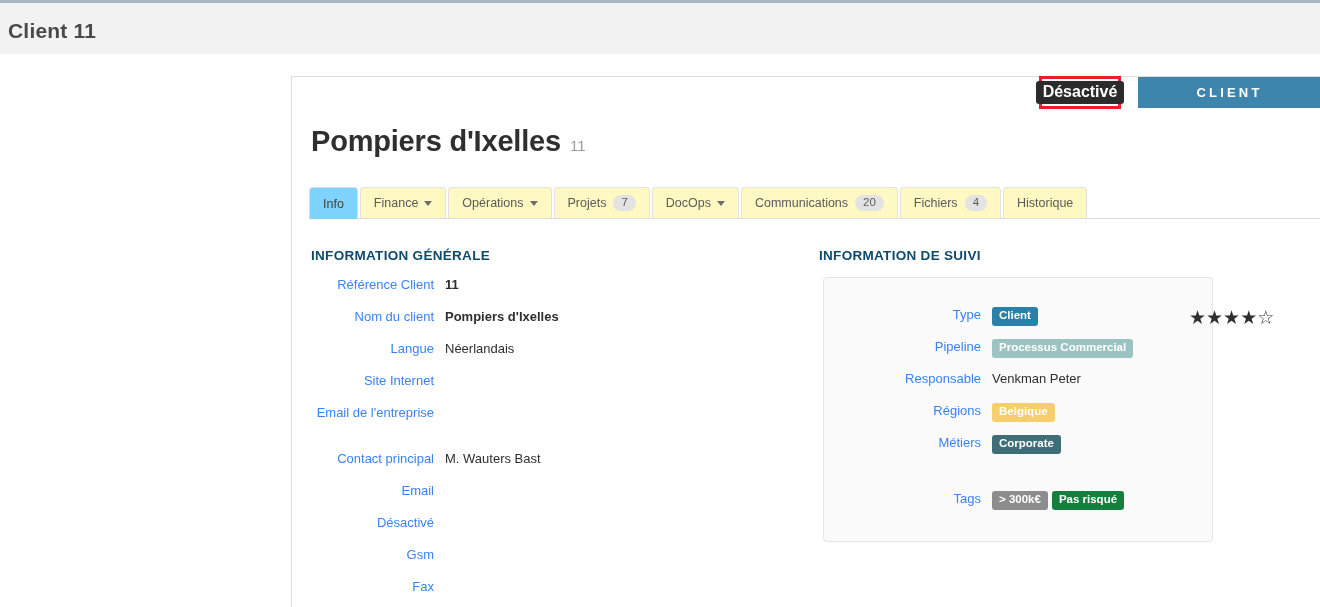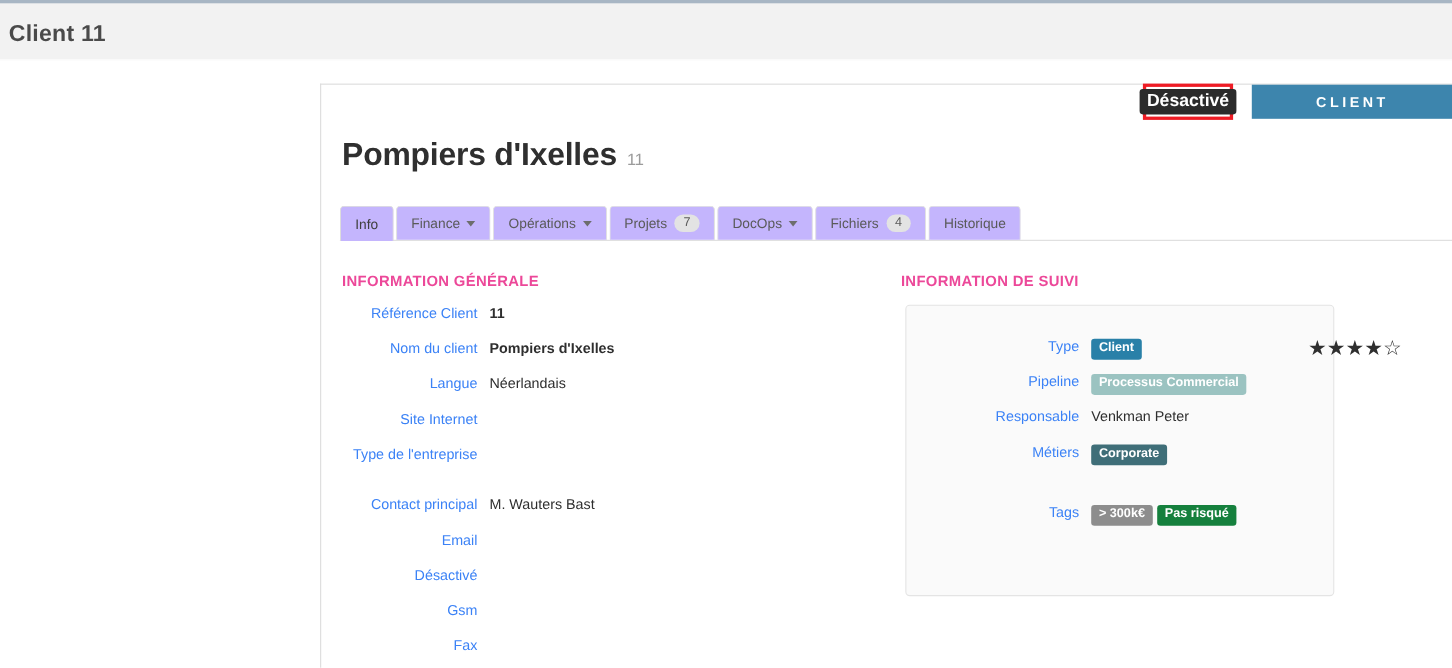--- a/index.html
+++ b/index.html
@@ -130,31 +130,31 @@
     display: flex;
     align-items: flex-end;
   }
   .tab {
     height: 31px;
     padding: 0 13px;
     display: flex;
     align-items: center;
     font-size: 12.5px;
     color: #5a5a5a;
-    background: #c4b5fd;
+    background: #fef9c3;
     border: 1px solid #e2e2e2;
     border-bottom: none;
     border-radius: 4px 4px 0 0;
     margin-right: 2px;
     box-sizing: border-box;
     white-space: nowrap;
     cursor: pointer;
   }
   .tab.active {
-    background: #c4b5fd;
+    background: #7dd3fc;
     border-color: #dddddd;
     color: #404040;
     position: relative;
     top: 1px;
     height: 32px;
   }
   .tab .caret {
     margin-left: 6px;
     width: 0;
     height: 0;
@@ -171,21 +171,21 @@
     border-radius: 9px;
     padding: 2px 8px 3px 8px;
     line-height: 1;
   }
 
   
   .section-title {
     position: absolute;
     font-size: 13.5px;
     font-weight: bold;
-    color: #ec4899;
+    color: #0c4a6e;
     letter-spacing: 0.3px;
   }
   .col-left .section-title { left: 19px; top: 171px; }
   .col-right .section-title { left: 527px; top: 171px; }
 
   .field-list {
     position: absolute;
   }
   .col-left .field-list { left: 0px; top: 200px; width: 500px; }
 
@@ -289,20 +289,24 @@
       </div>
       <div class="tab">
         <span>Projets</span>
         <span class="count">7</span>
       </div>
       <div class="tab">
         <span>DocOps</span>
         <span class="caret"></span>
       </div>
       <div class="tab">
+        <span>Communications</span>
+        <span class="count">20</span>
+      </div>
+      <div class="tab">
         <span>Fichiers</span>
         <span class="count">4</span>
       </div>
       <div class="tab">
         <span>Historique</span>
       </div>
     </div>
 
   <div class="col-left">
     <div class="section-title">INFORMATION GÉNÉRALE</div>
@@ -317,21 +321,21 @@
         </div>
         <div class="field-row">
           <div class="field-label">Langue</div>
           <div class="field-value">Néerlandais</div>
         </div>
         <div class="field-row">
           <div class="field-label">Site Internet</div>
           <div class="field-value"></div>
         </div>
         <div class="field-row">
-          <div class="field-label">Type de l'entreprise</div>
+          <div class="field-label">Email de l'entreprise</div>
           <div class="field-value"></div>
         </div>
         <div class="field-spacer"></div>
         <div class="field-row">
           <div class="field-label">Contact principal</div>
           <div class="field-value">M. Wauters Bast</div>
         </div>
         <div class="field-row">
           <div class="field-label">Email</div>
           <div class="field-value"></div>
@@ -361,20 +365,24 @@
           </div>
           <div class="field-row">
             <div class="field-label">Pipeline</div>
             <div class="field-value"><span class="badge" style="background: rgb(155, 195, 193);">Processus Commercial</span></div>
           </div>
           <div class="field-row">
             <div class="field-label">Responsable</div>
             <div class="field-value">Venkman Peter</div>
           </div>
           <div class="field-row">
+            <div class="field-label">Régions</div>
+            <div class="field-value"><span class="badge" style="background: rgb(245, 207, 107);">Belgique</span></div>
+          </div>
+          <div class="field-row">
             <div class="field-label">Métiers</div>
             <div class="field-value"><span class="badge" style="background: rgb(63, 110, 120);">Corporate</span></div>
           </div>
           <div class="field-row">
             <div class="field-label">Tags</div>
             <div class="field-value"><span class="badge" style="background: rgb(141, 141, 141);">&gt; 300k€</span><span class="badge" style="background: #15803d; margin-top: 24px;">Pas risqué</span></div>
           </div>
         </div>
       <div class="stars" id="rating-stars"><span class="filled">★</span><span class="filled">★</span><span class="filled">★</span><span class="filled">★</span><span class="empty">☆</span></div>
     </div>

